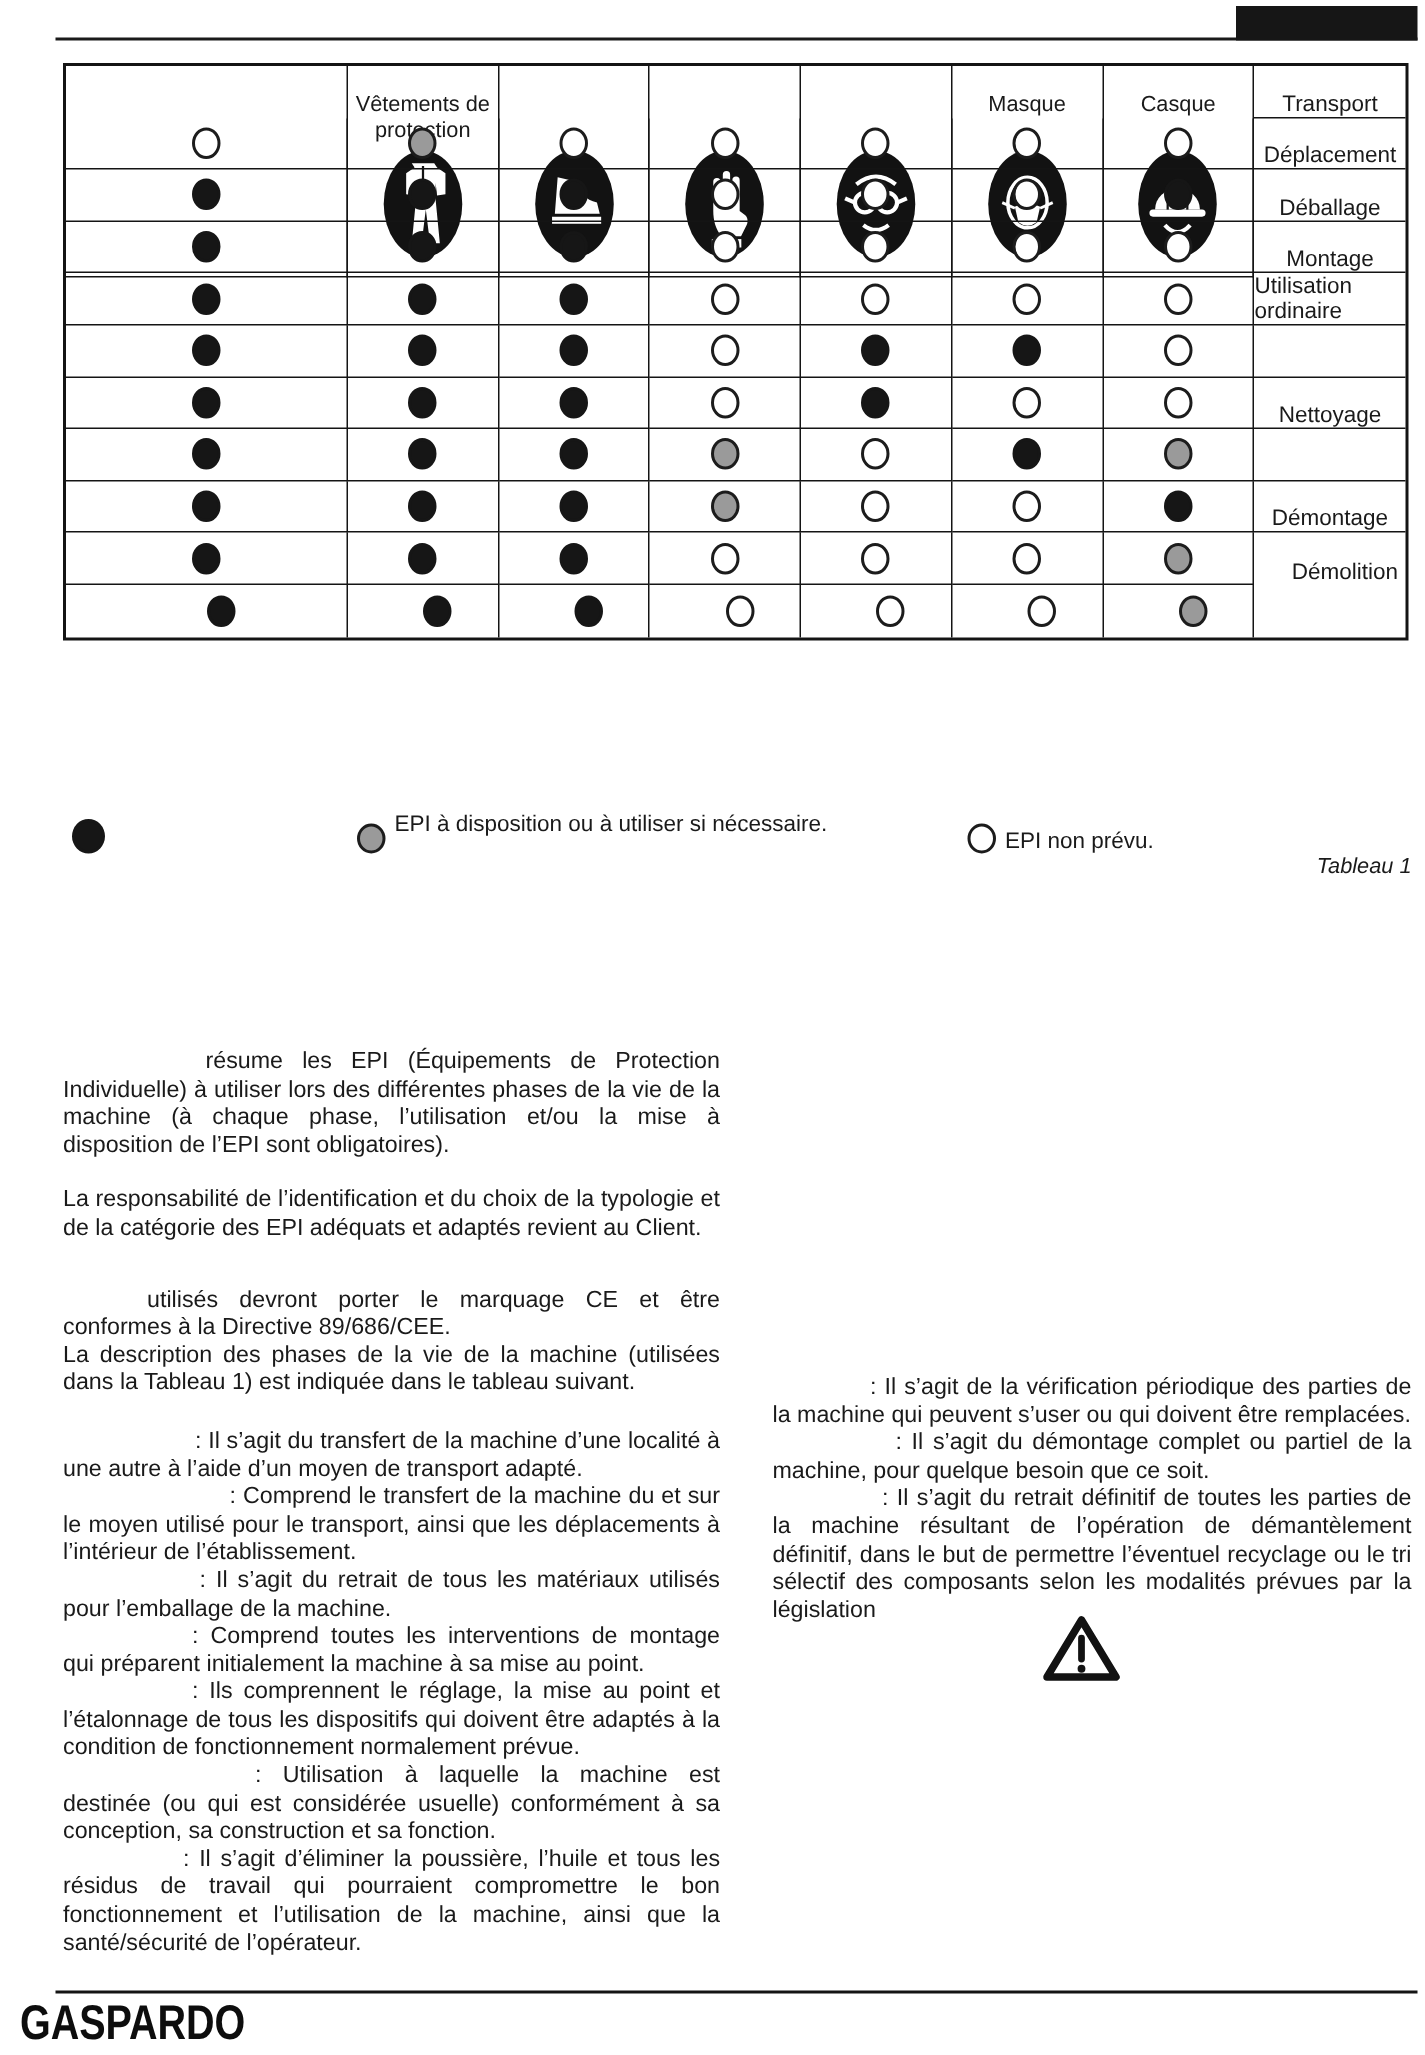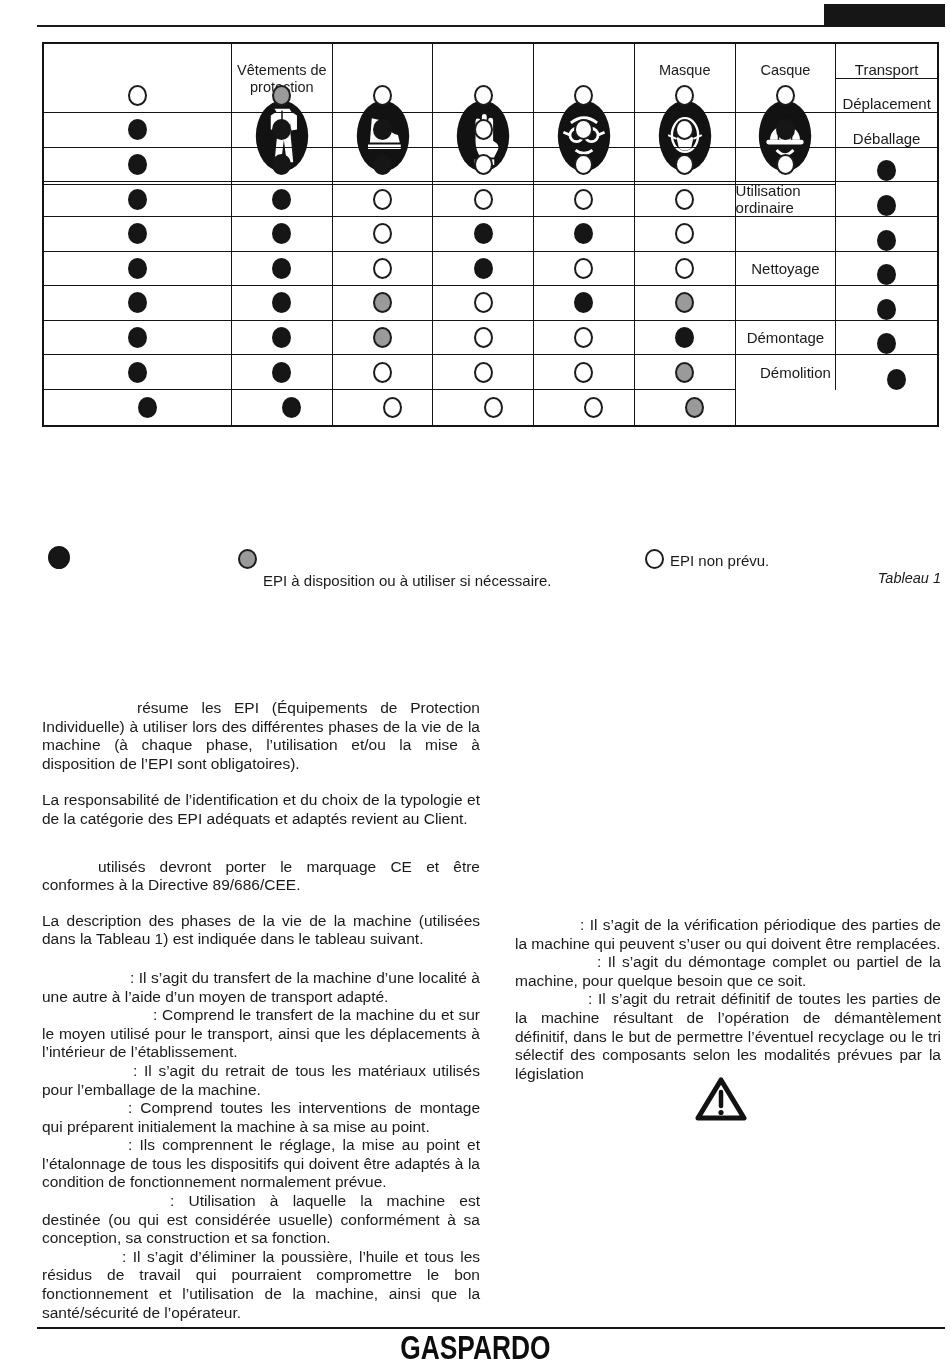--- a/index.html
+++ b/index.html
@@ -28,37 +28,37 @@
   .marker.required { background:#161616; border-color:#161616; }
   .marker.optional { background:#9a9a9a; }
   .marker.none     { background:#ffffff; }
 
   
   .legend-dot { position:absolute; border-radius:50%; border:2px solid #1c1c1c; }
   .legend-dot.required { left:48px;  top:546px; width:22px; height:23px; background:#161616; border-color:#161616; }
   .legend-dot.optional { left:238px; top:549px; width:19px; height:20px; background:#9a9a9a; }
   .legend-dot.none     { left:645px; top:549px; width:19px; height:20px; background:#fff; }
   .legend-label { position:absolute; font-size:15px; }
-  .legend-label.optional { left:263px; top:572px; }
+  .legend-label.optional { left:263px; top:541px; }
   .legend-label.none     { left:670px; top:552px; }
   .table-caption { position:absolute; right:9px; top:570px; font-size:14.5px;font-style:italic; }
 
   
   .text-col { position:absolute; font-size:15.5px; line-height:18.6px; text-align:justify; }
   .col-left  { left:42px;  top:699px; width:438px; }
   .col-right { left:515px; top:916px; width:426px; }
   .col-left p[data-idx="0"] { margin-bottom:18px; }
   .col-left p[data-idx="1"] { margin-bottom:29px; }
-  .col-left p[data-idx="2"] { margin-bottom:17px; }
+  .col-left p[data-idx="2"] { }
   .col-left p[data-idx="3"] { margin-bottom:20px; }
 
   .warning-svg { position:absolute; left:694px; top:1076px; width:54px; height:47px; }
 
   .footer-rule { position:absolute; left:37px; top:1327px; width:908px; height:2px; background:#141414; }
-  .footer-logo { position:absolute; left:0; top:1331px; width:100%; text-align:center; }
+  .footer-logo { position:absolute; left:0; top:1331px; width:100%; }
   .footer-logo span { display:inline-block; font-size:31px; font-weight:bold; letter-spacing:0px;
     transform:scaleX(.85) scaleY(1.05); color:#0d0d0d; }
 </style>
 </head>
 <body>
 
 <div class="top-rule"></div>
 <div class="top-tab"></div>
 
 <div class="epi-table">
@@ -196,20 +196,21 @@
     </div>
     <div class="cell marker-cell">
       <span class="marker none"></span>
     </div>
     <div class="cell marker-cell">
       <span class="marker none"></span>
     </div>
     <div class="cell marker-cell">
       <span class="marker none"></span>
     </div>
+    <div class="cell row-label">Montage</div>
     <div class="cell marker-cell">
       <span class="marker required"></span>
     </div>
     <div class="cell marker-cell">
       <span class="marker required"></span>
     </div>
     <div class="cell marker-cell">
       <span class="marker required"></span>
     </div>
     <div class="cell marker-cell">

